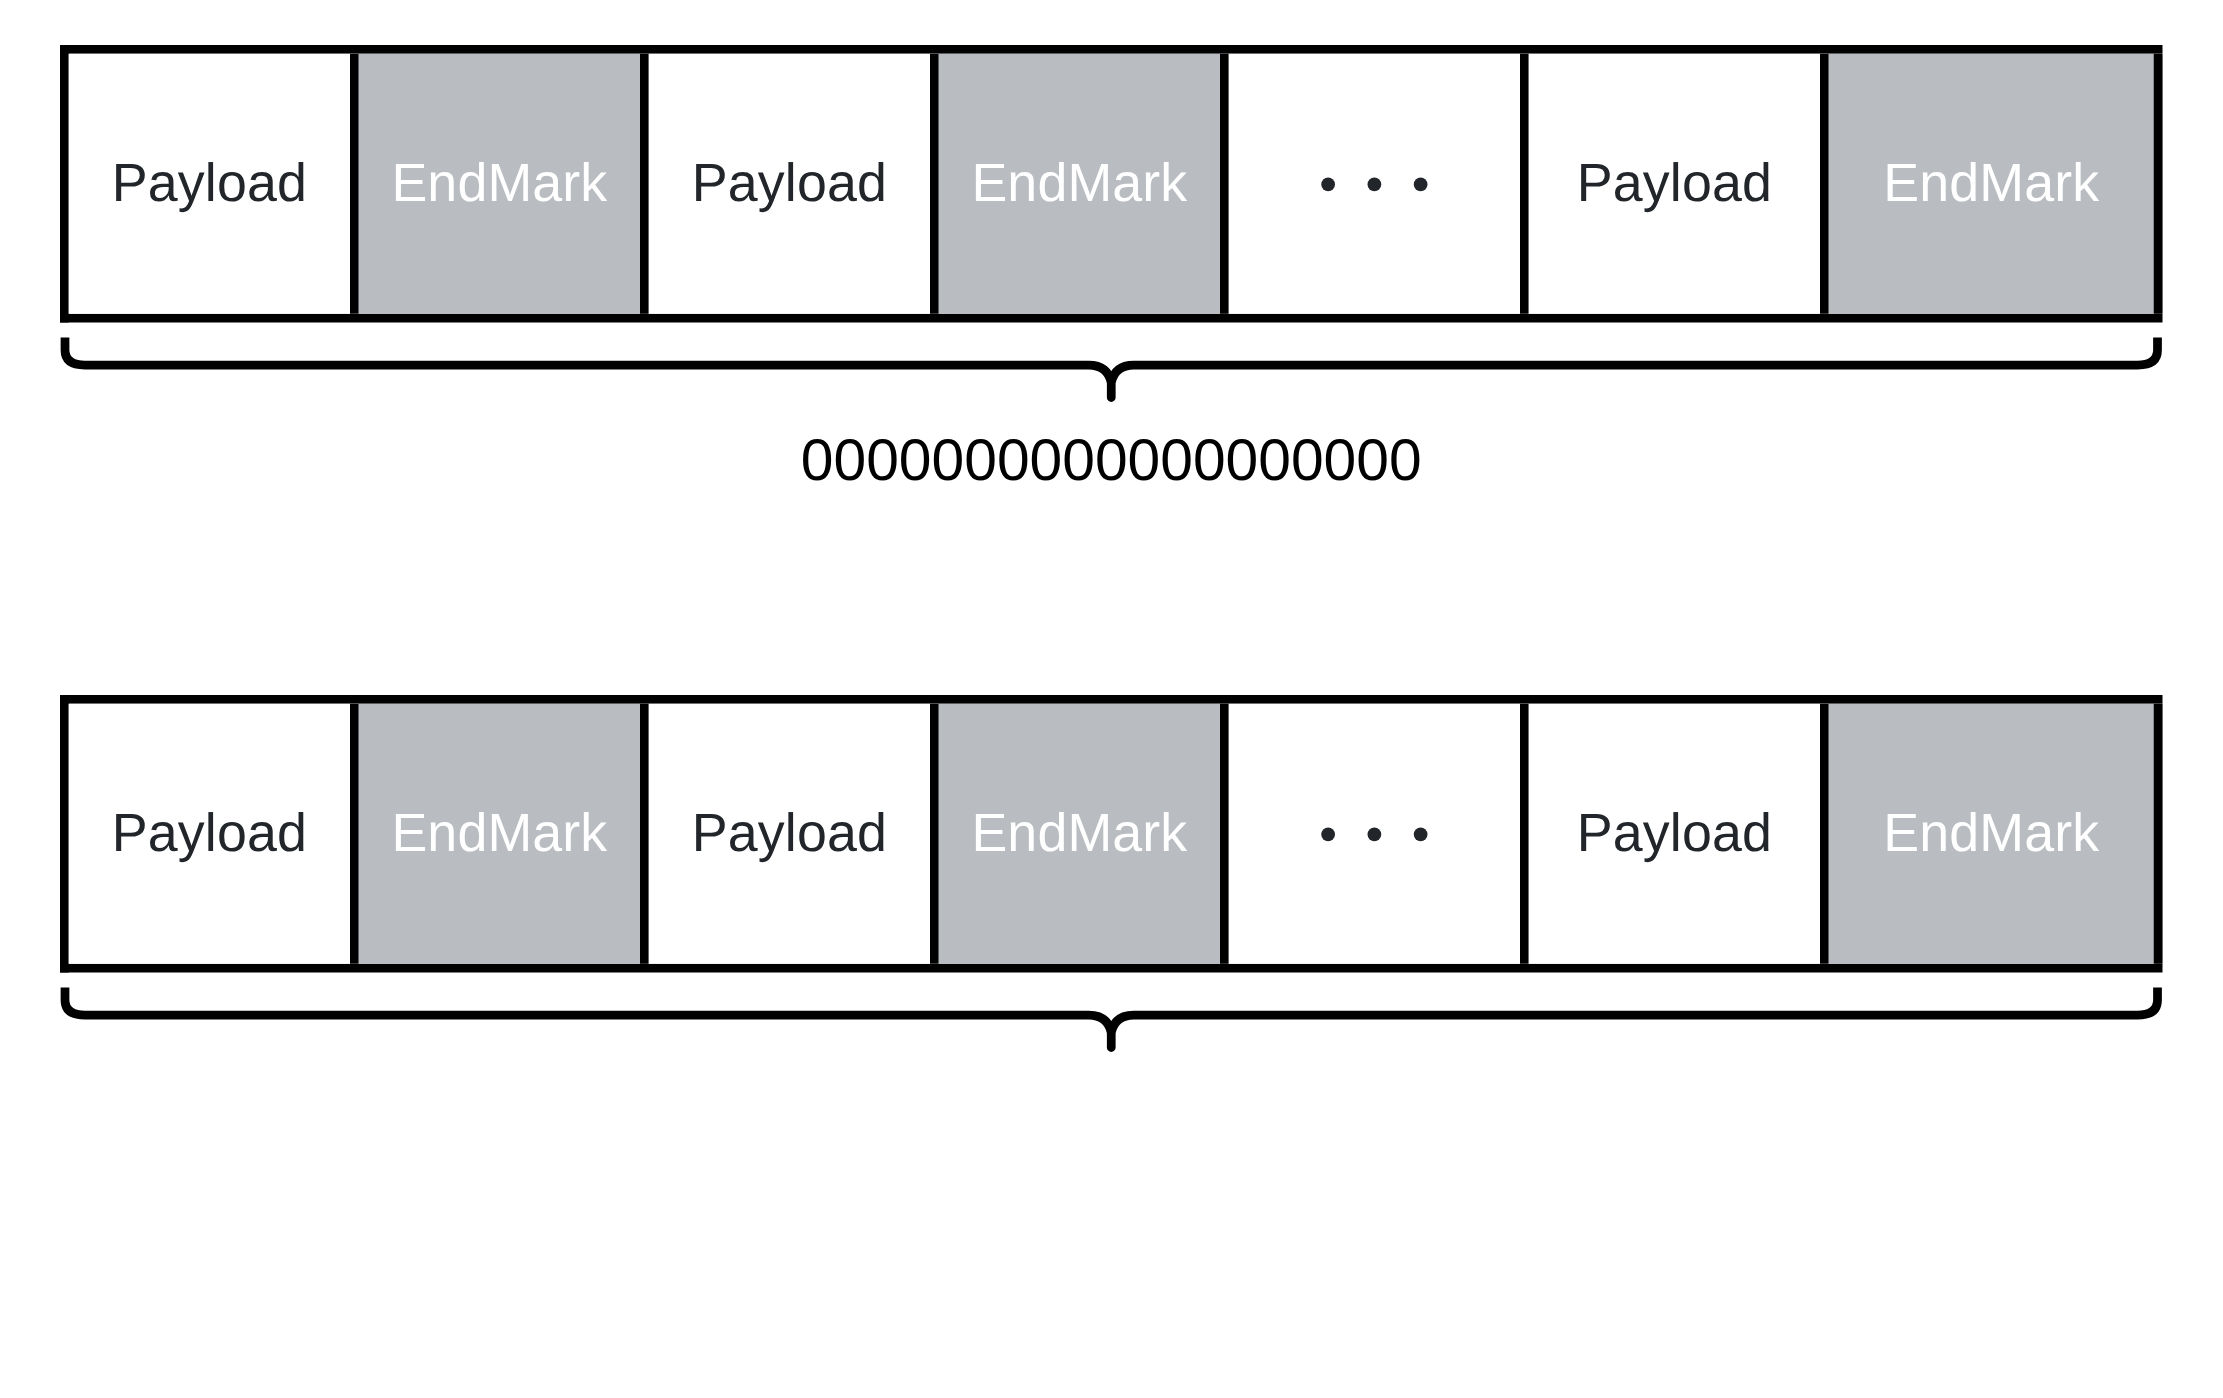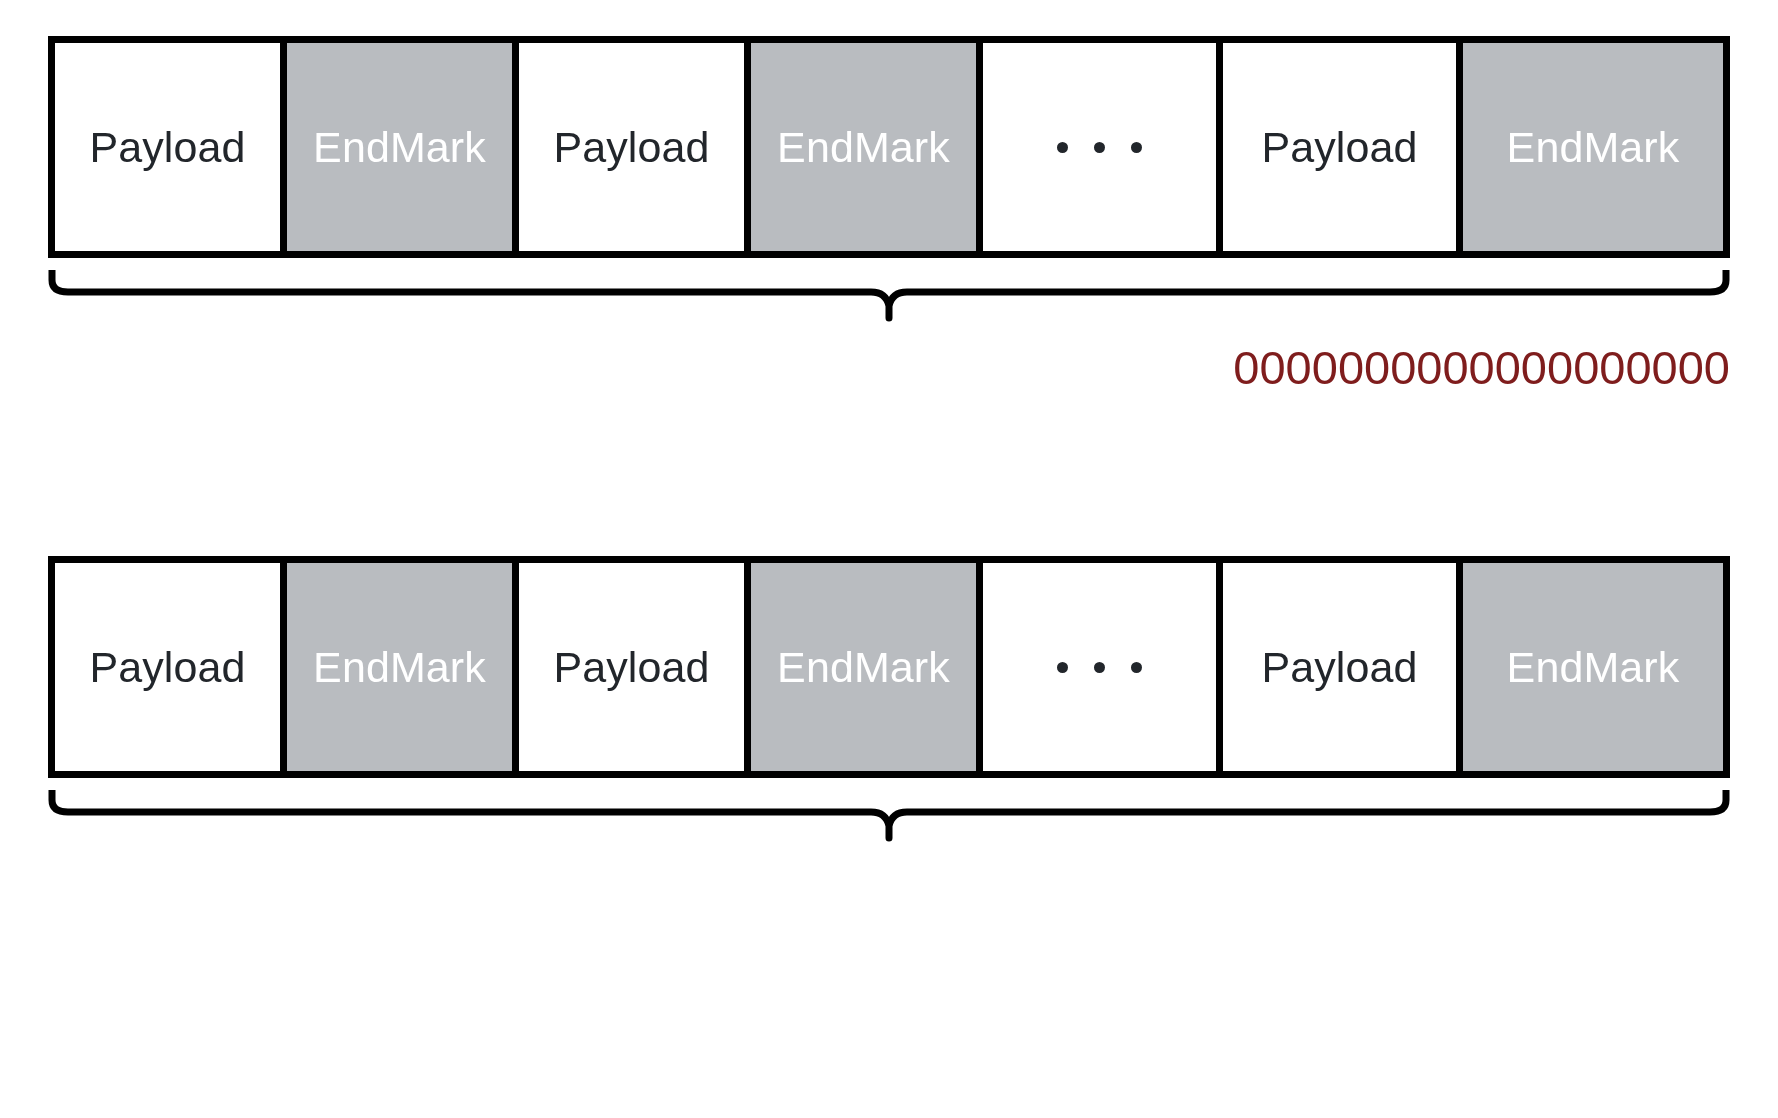--- a/index.html
+++ b/index.html
@@ -93,25 +93,25 @@
   }
   .brace-wrap svg {
     display: block;
     width: 100%;
     height: 60px;
   }
 
   
   .bitlabel {
     width: 100%;
-    text-align: right;
+    text-align: center;
     font-size: 47px;
     line-height: 1;
     margin-top: 18px;
-    color: #7f1d1d;
+    color: #000000;
     letter-spacing: 0px;
     white-space: nowrap;
   }
 </style>
 </head>
 <body>
 
 <div class="canvas">
 
   <div class="group group-1">

